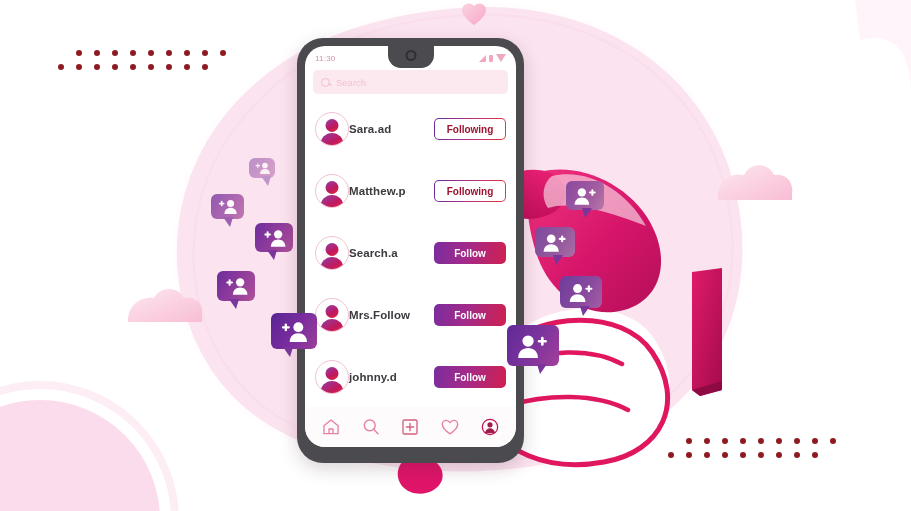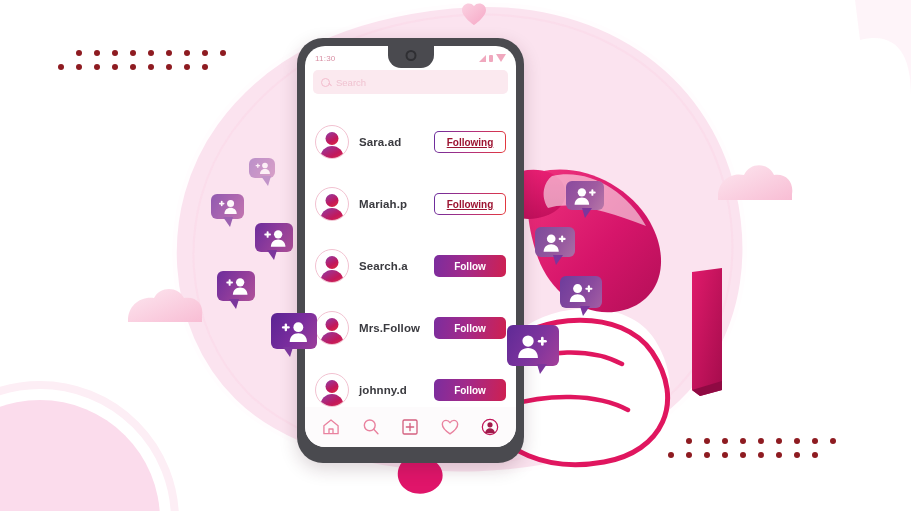--- a/index.html
+++ b/index.html
@@ -88,21 +88,21 @@
   .batt { width: 4px; height: 7px; background: #f0a8be; border-radius: 1px; }
   .wifi {
     width: 0; height: 0;
     border-left: 5px solid transparent;
     border-right: 5px solid transparent;
     border-top: 8px solid #f0a8be;
   }
 
   
   .searchbar {
-    margin: 4px 8px 13px 8px;
+    margin: 4px 8px 0 8px;
     height: 24px;
     background: #fbe9ef;
     border-radius: 5px;
     display: flex; align-items: center;
     padding: 0 8px;
     gap: 6px;
   }
   .search-glyph {
     width: 9px; height: 9px;
     border: 1.4px solid #f3bccd;
@@ -117,21 +117,20 @@
     right: -3px; bottom: 0px;
   }
   .search-ph { font-size: 9.5px; color: #f0c3d1; }
 
   
   .list { padding: 4px 0 0 0; }
   .row {
     height: 62px;
     display: flex; align-items: center;
     padding: 0 10px;
-    gap: 10px;
   }
   .avatar {
     width: 34px; height: 34px; flex: none;
     border-radius: 50%;
     border: 1.2px solid #f2c2d1;
     position: relative;
     overflow: hidden;
     background: #fff;
   }
   .avatar .head {
@@ -166,21 +165,20 @@
   }
   .btn-following {
     background: #ffffff;
     color: #9c1330;
     border: 1.4px solid transparent;
     background-image:
       linear-gradient(#fff,#fff),
       linear-gradient(100deg,#6a2d9e 0%,#b0307f 50%,#e5383b 100%);
     background-origin: border-box;
     background-clip: padding-box, border-box;
-    text-decoration: underline;
   }
 
   
   .navbar {
     position: absolute; left: 0; right: 0; bottom: 0;
     height: 40px;
     background: #fdfbfc;
     border-radius: 0 0 20px 20px;
     display: flex; align-items: center; justify-content: space-around;
     padding: 0 6px;
@@ -423,21 +421,21 @@
           </div>
           <div class="uname">Sara.ad</div>
           <div class="btn btn-following">Following</div>
         </div>
 
         <div class="row">
           <div class="avatar">
             <span class="head"></span>
             <span class="body"></span>
           </div>
-          <div class="uname">Mariah.p</div>
+          <div class="uname">Matthew.p</div>
           <div class="btn btn-following">Following</div>
         </div>
 
         <div class="row">
           <div class="avatar">
             <span class="head"></span>
             <span class="body"></span>
           </div>
           <div class="uname">Search.a</div>
           <div class="btn btn-follow">Follow</div>

